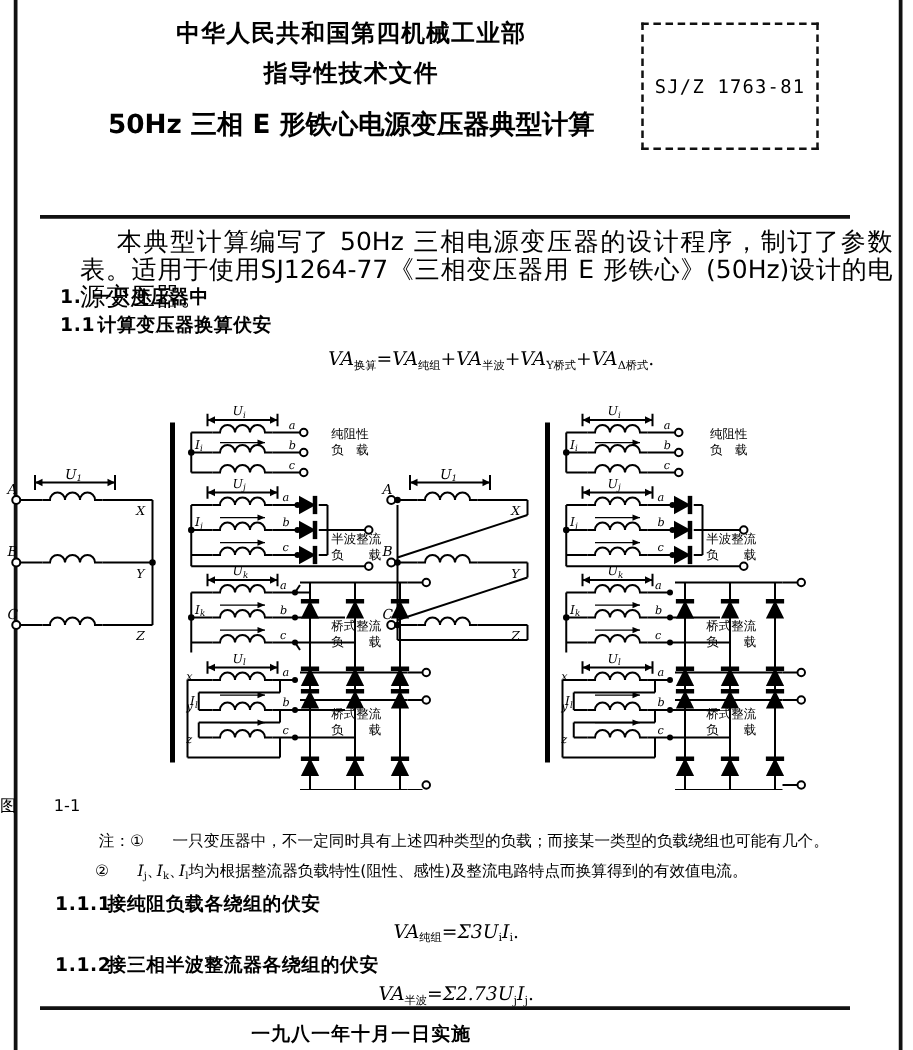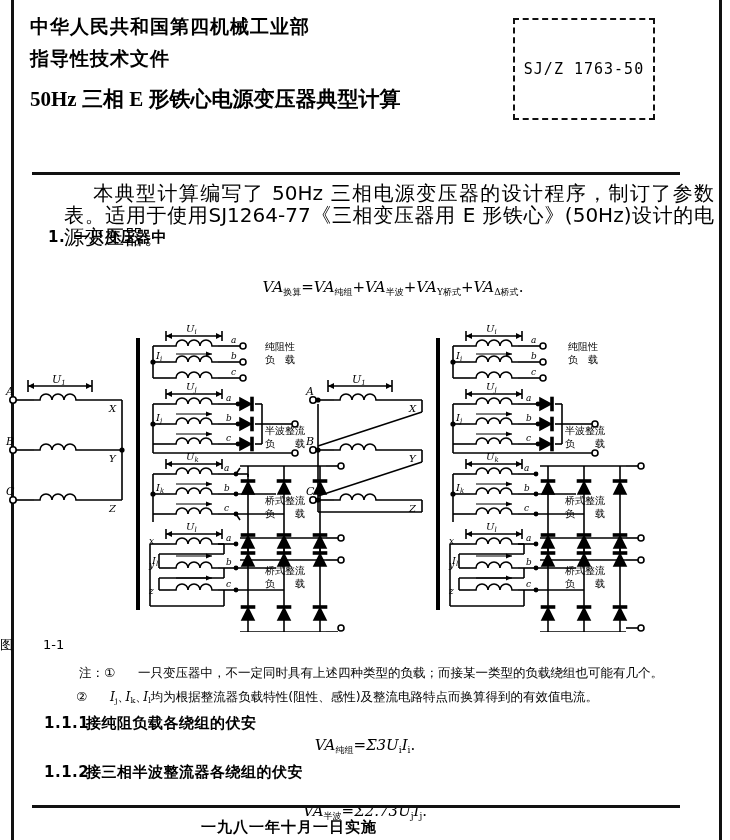--- a/index.html
+++ b/index.html
@@ -9,21 +9,21 @@
     color:#000;
   }
   .page{position:absolute;inset:0;}
 
   
   .edge{position:absolute;background:#111;}
   .edge-left{left:11px;top:0;width:3px;height:840px;}
   .edge-right{right:8px;top:0;width:3px;height:840px;}
 
   
-  .hdr{position:absolute;left:30px;top:12px;width:470px;font-family:Liberation Serif, serif;}
+  .hdr{position:absolute;left:46px;top:12px;width:470px;text-align:center;}
   .hdr .l1{font-size:19px;font-weight:bold;letter-spacing:1px;line-height:30px;}
   .hdr .l2{font-size:19px;font-weight:bold;letter-spacing:1px;line-height:34px;}
   .hdr .l3{font-size:21px;font-weight:bold;letter-spacing:0px;line-height:38px;margin-top:4px;}
 
   .numbox{
     position:absolute;left:513px;top:18px;width:138px;height:98px;
     border:2px dashed #111;
     display:flex;align-items:center;justify-content:center;
   }
   .numbox span{font-size:15px;font-family:"DejaVu Sans Mono","Liberation Mono",monospace;letter-spacing:1px;}
@@ -42,21 +42,21 @@
   .hd1 .n{display:inline-block;width:26px;}
   .hd2{position:absolute;left:48px;top:251px;font-size:15px;font-weight:bold;letter-spacing:.5px;}
   .hd2 .n{display:inline-block;width:30px;}
 
   .eq{position:absolute;width:730px;text-align:center;font-family:"DejaVu Serif","Liberation Serif",serif;
       font-size:15px;font-style:italic;}
   .eq .sub{font-size:9px;font-style:normal;vertical-align:-3px;}
   .eq .op{font-style:normal;}
   .eq1{top:278px;padding-left:28px;}
   .eq2{top:736px;}
-  .eq3{top:786px;margin-top:16px;}
+  .eq3{top:786px;}
 
   .hd3{position:absolute;left:44px;font-size:15px;font-weight:bold;letter-spacing:.5px;}
   .hd3 .n{display:inline-block;width:42px;}
   .hd3a{top:714px;}
   .hd3b{top:763px;}
 
   
   .figcap{position:absolute;left:0;top:636px;width:730px;text-align:left;font-size:13px;}
   .figcap .g{display:inline-block;width:30px;}
   .note{position:absolute;left:56px;font-size:12.5px;line-height:18px;white-space:nowrap;}
@@ -83,31 +83,34 @@
   <div class="edge edge-left"></div>
   <div class="edge edge-right"></div>
 
   <div class="hdr">
     <div class="l1">中华人民共和国第四机械工业部</div>
     <div class="l2">指导性技术文件</div>
     <div class="l3">50Hz 三相 E 形铁心电源变压器典型计算</div>
   </div>
 
   <div class="numbox">
-    <span>SJ/Z 1763-50</span>
+    <span>SJ/Z 1763-81</span>
   </div>
 
   <div class="rule rule-top"></div>
 
   <div class="para"><span class="ind"></span><span>本典型计算编写了 50Hz 三相电源变压器的设计程序，制订了参数表。适用于使用SJ1264-77《三相变压器用 E 形铁心》(50Hz)设计的电源变压器。</span></div>
 
   <div class="hd1">
     <span class="n">1.</span><span>一只变压器中</span>
   </div>
 
+  <div class="hd2">
+    <span class="n">1.1</span><span>计算变压器换算伏安</span>
+  </div>
 
   <div class="eq eq1">
     <span>VA</span><span class="sub">换算</span><span class="op">=</span><span>VA</span><span class="sub">纯组</span><span class="op">+</span><span>VA</span><span class="sub">半波</span><span class="op">+</span><span>VA</span><span class="sub">Y桥式</span><span class="op">+</span><span>VA</span><span class="sub">Δ桥式</span><span class="op">.</span>
   </div>
 
   <div class="fig">
     <svg width="730" height="316" viewBox="0 0 730 316" xmlns="http://www.w3.org/2000/svg">
       <defs>
         <g id="coil">
           <path d="M0,0 h6 a6,6 0 0 1 12,0 a6,6 0 0 1 12,0 a6,6 0 0 1 12,0 h6" fill="none" stroke="#000" stroke-width="1.6"></path>

